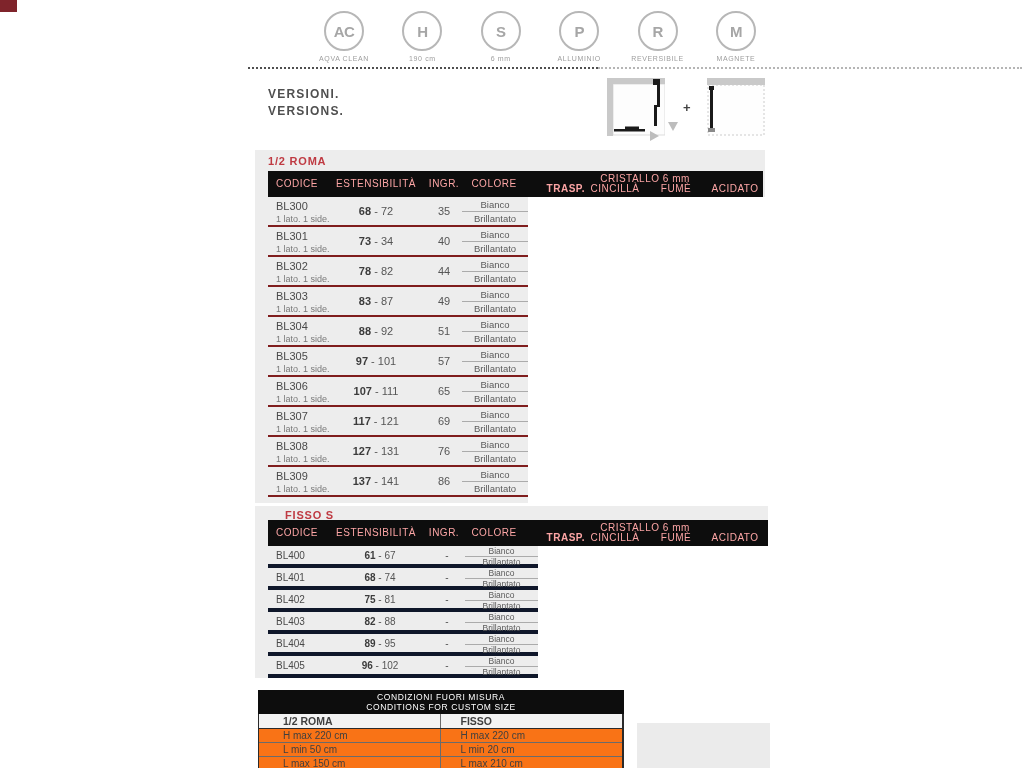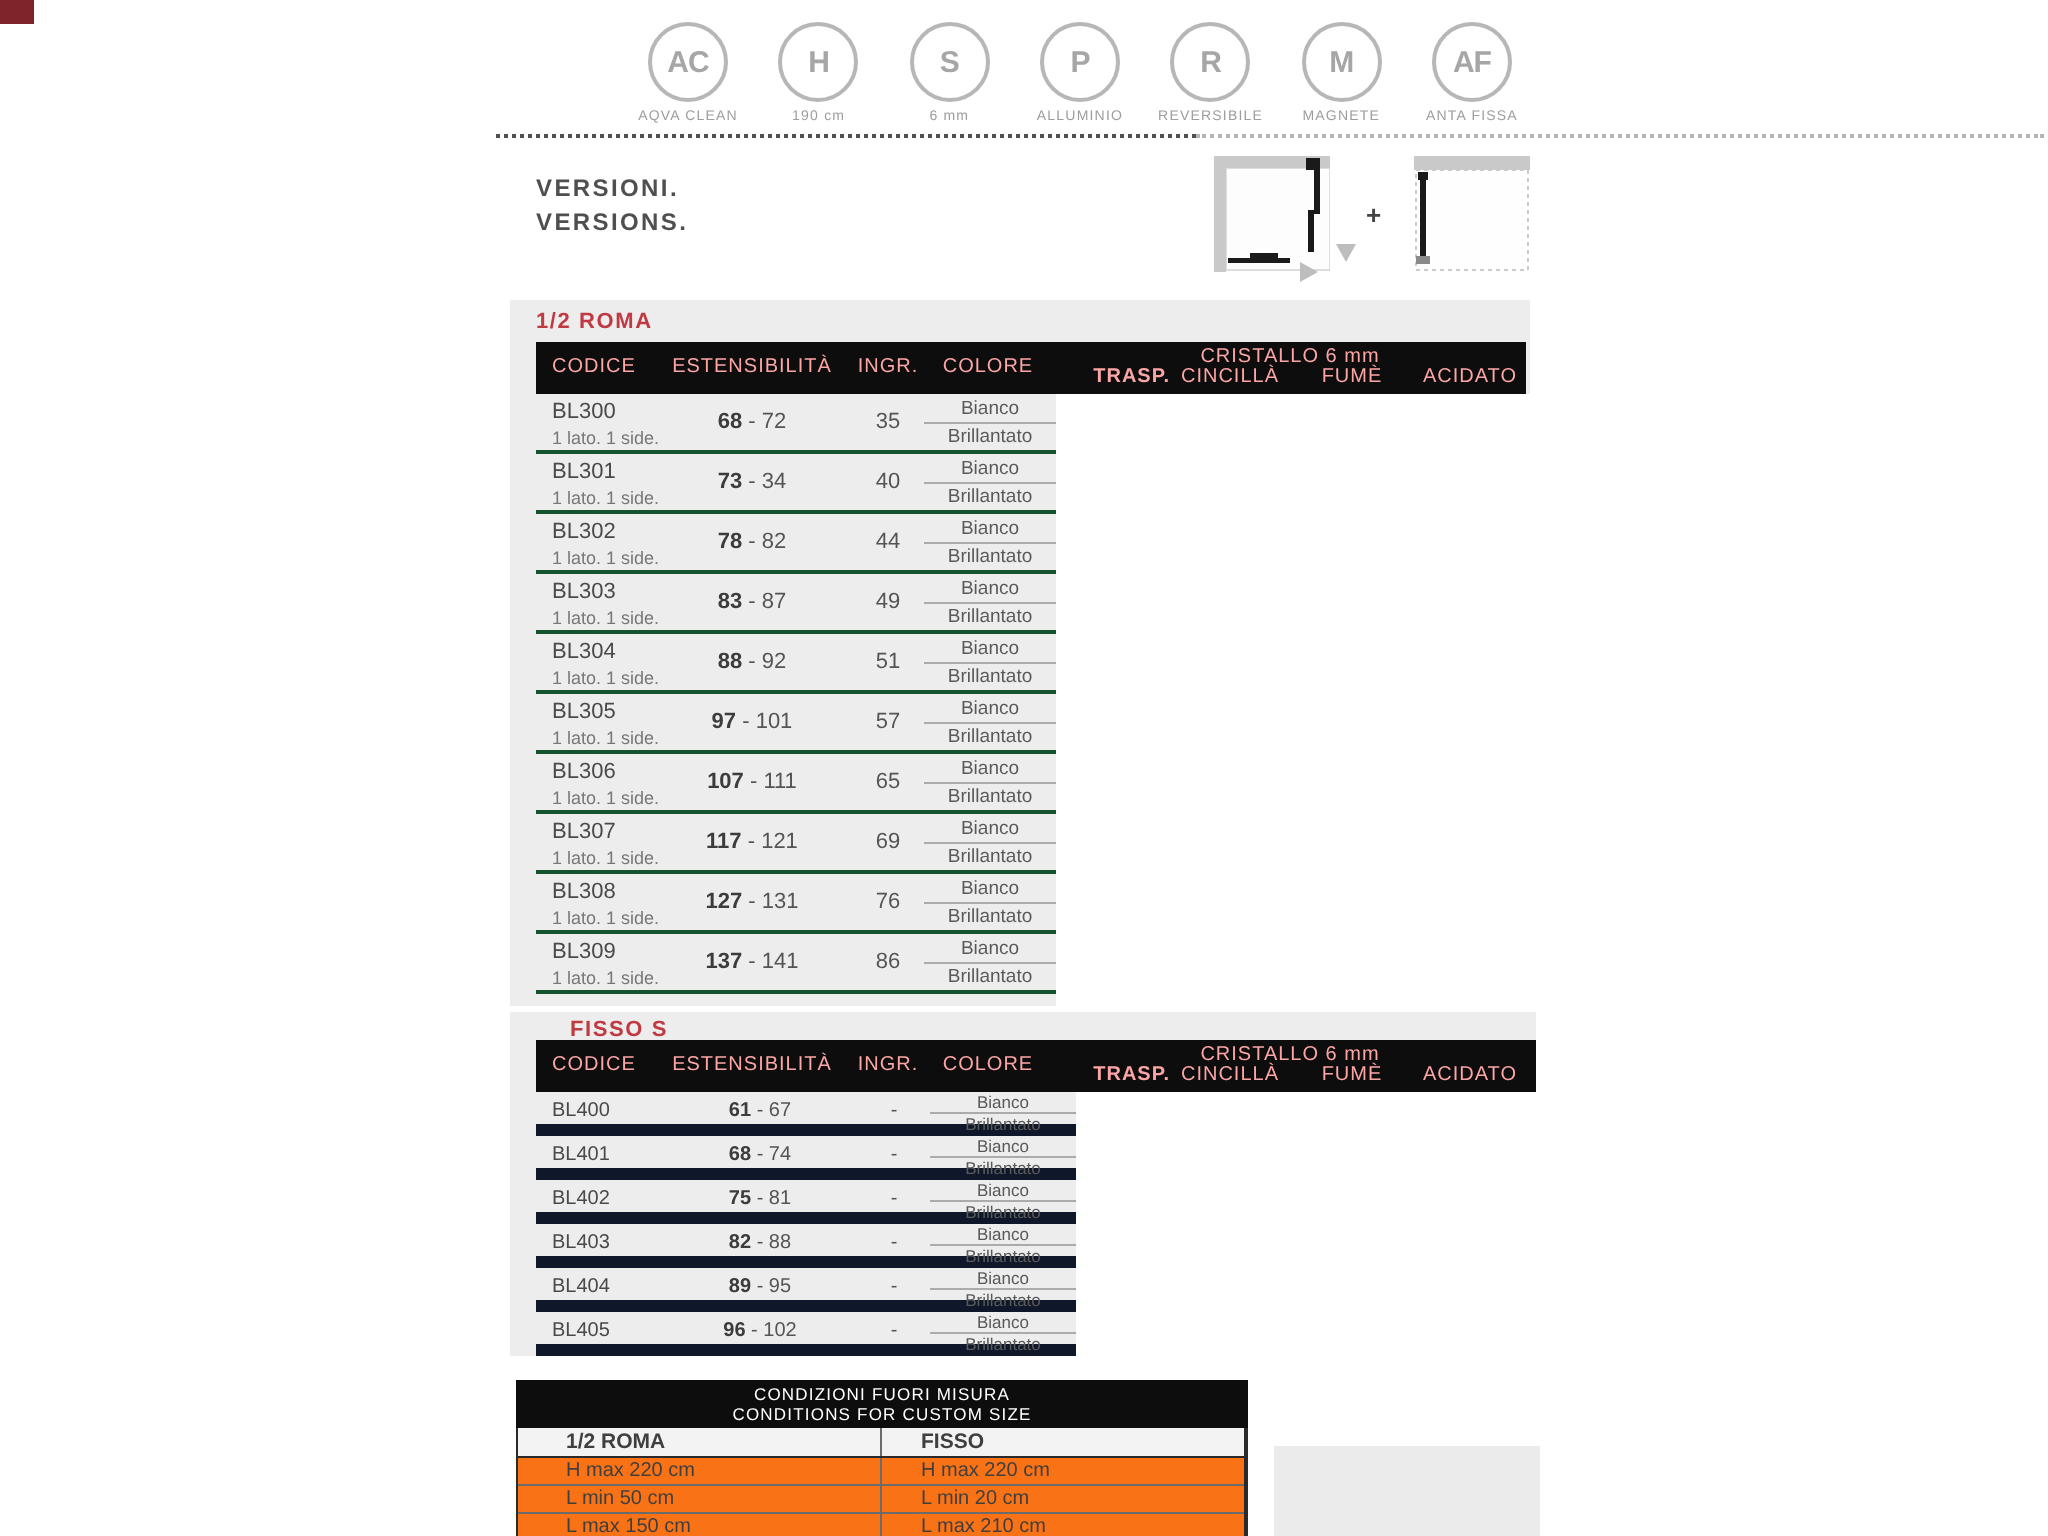--- a/index.html
+++ b/index.html
@@ -57,33 +57,33 @@
   .h-colore{left:196px;width:60px;text-align:center;}
   .h-cristallo{top:2px;left:316px;width:122px;text-align:center;font-size:9.5px;}
   .hsub{bottom:3px;font-size:9px;}
   .h-trasp{left:257px;width:60px;text-align:right;font-weight:bold;}
   .h-cincilla{left:317px;width:60px;text-align:center;}
   .h-fume{left:380px;width:56px;text-align:center;}
   .h-acidato{left:437px;width:60px;text-align:center;}
 
   
   .rows-roma{position:absolute;left:268px;top:197px;width:260px;}
-  .rows-roma .trow{position:relative;height:30px;border-bottom:2px solid #14532d;box-sizing:border-box;}
+  .rows-roma .trow{position:relative;height:30px;border-bottom:2px solid #7f1d1d;box-sizing:border-box;}
   .rows-roma .code{position:absolute;left:8px;top:3px;font-size:11px;color:#4a4a4a;line-height:13px;}
   .rows-roma .codesub{font-size:9px;color:#787878;}
   .rows-roma .ext{position:absolute;left:58px;top:0;width:100px;text-align:center;line-height:28px;font-size:11px;color:#555;}
   .rows-roma .ext b{color:#3c3c3c;}
   .rows-roma .ingr{position:absolute;left:151px;top:0;width:50px;text-align:center;line-height:28px;font-size:11px;color:#555;}
   .rows-roma .colore{position:absolute;left:194px;top:0;width:66px;text-align:center;font-size:9.5px;color:#5a5a5a;}
   .rows-roma .c1{height:14px;line-height:15px;}
   .rows-roma .c2{height:13px;line-height:13px;border-top:1px solid #ababab;}
 
   
   .rows-fisso{position:absolute;left:268px;top:546px;width:270px;}
-  .rows-fisso .trow{position:relative;height:22px;border-bottom:6px solid #0f172a;box-sizing:border-box;}
+  .rows-fisso .trow{position:relative;height:22px;border-bottom:4px solid #0f172a;box-sizing:border-box;}
   .rows-fisso .code{position:absolute;left:8px;top:0;line-height:20px;font-size:10px;color:#4a4a4a;}
   .rows-fisso .ext{position:absolute;left:62px;top:0;width:100px;text-align:center;line-height:20px;font-size:10px;color:#555;}
   .rows-fisso .ext b{color:#3c3c3c;}
   .rows-fisso .ingr{position:absolute;left:154px;top:0;width:50px;text-align:center;line-height:20px;font-size:10px;color:#555;}
   .rows-fisso .colore{position:absolute;left:197px;top:0;width:73px;text-align:center;font-size:8.5px;color:#5a5a5a;}
   .rows-fisso .c1{height:10px;line-height:11px;}
   .rows-fisso .c2{height:10px;line-height:10px;border-top:1px solid #ababab;}
 
   
   .cond{position:absolute;left:258px;top:690px;width:366px;}
@@ -132,24 +132,20 @@
       <div class="feature">
         <div class="circle">R</div>
         <div class="flabel">REVERSIBILE</div>
       </div>
 
       <div class="feature">
         <div class="circle">M</div>
         <div class="flabel">MAGNETE</div>
       </div>
 
-      <div class="feature">
-        <div class="circle">AF</div>
-        <div class="flabel">ANTA FISSA</div>
-      </div>
     </div>
 
   <div class="dotline l"></div>
   <div class="dotline r"></div>
 
   <div class="versions-text">
     <div>VERSIONI.</div>
     <div>VERSIONS.</div>
   </div>
 

